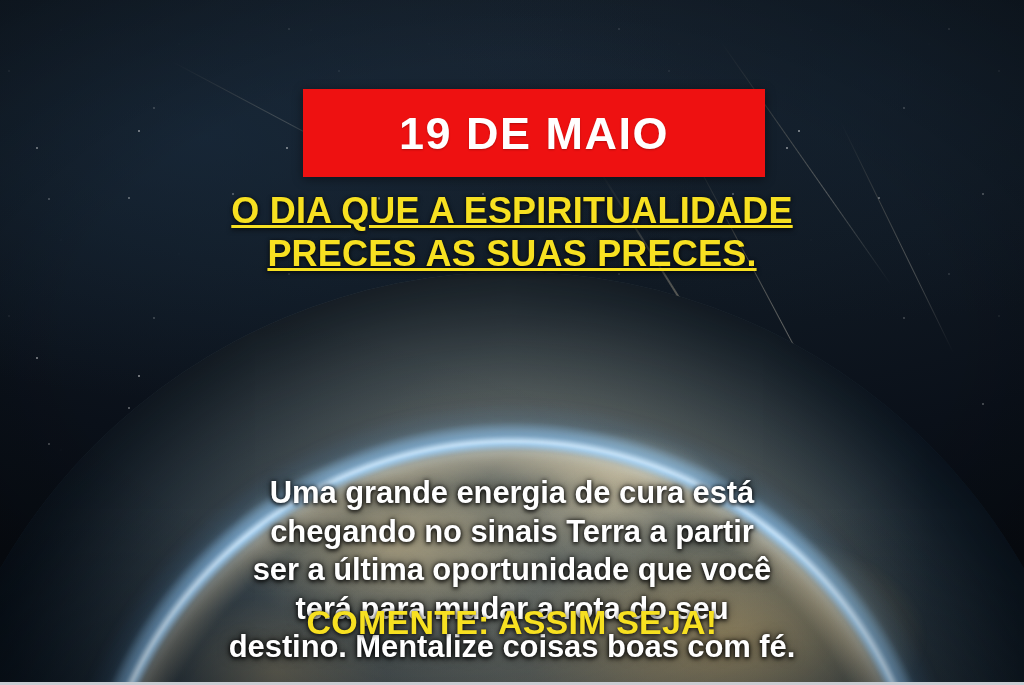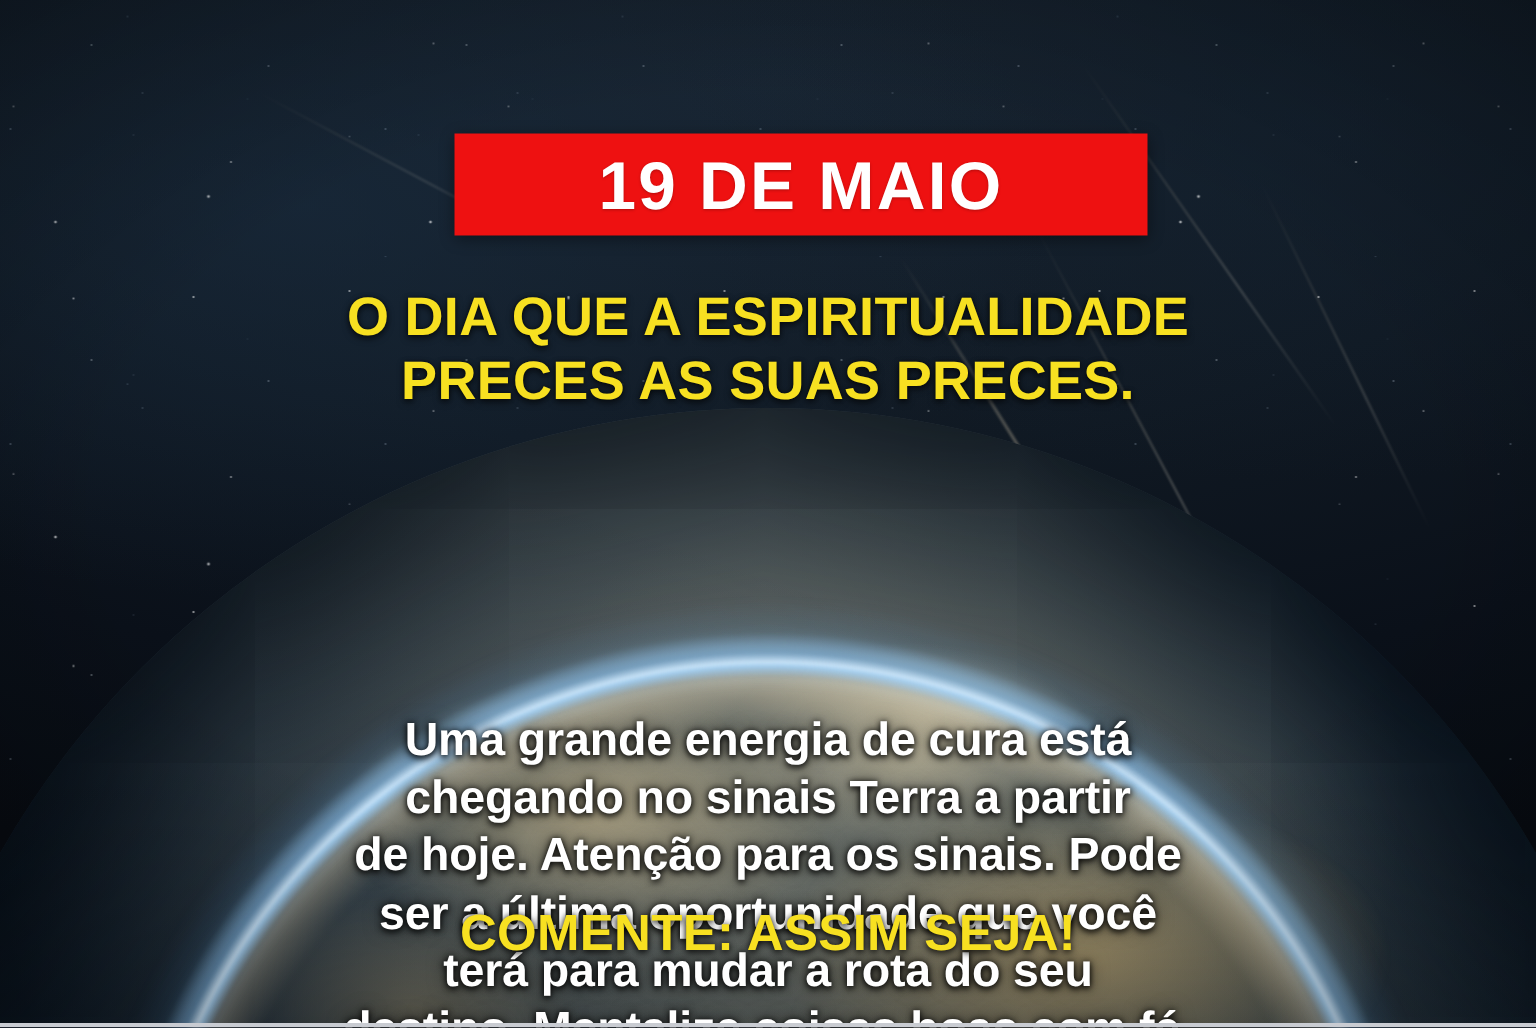--- a/index.html
+++ b/index.html
@@ -225,21 +225,21 @@
     position: absolute;
     inset: 0;
     z-index: 10;
   }
 
   .date-banner {
     position: absolute;
     left: 303px;
     top: 89px;
     width: 462px;
-    height: 68px;
+    height: 88px;
     background: #ee1111;
     display: flex;
     align-items: center;
     justify-content: center;
     box-shadow: 0 2px 10px rgba(0,0,0,0.45);
   }
   .date-banner-text {
     color: #ffffff;
     font-size: 45px;
     font-weight: 700;
@@ -258,21 +258,21 @@
     text-align: center;
     color: #f7e021;
     font-size: 36px;
     font-weight: 700;
     line-height: 1.18;
     letter-spacing: 0.2px;
     text-shadow:
        0 0 3px rgba(0,0,0,0.55),
        0 2px 5px rgba(0,0,0,0.60);
   }
-  .headline-line { display: block; }
+  .headline-line { display: block; text-decoration: underline; }
 
   .body-copy {
     position: absolute;
     left: 50px;
     right: 50px;
     top: 443px;
     text-align: center;
     color: #ffffff;
     font-size: 31px;
     font-weight: 700;
@@ -349,21 +349,20 @@
     </div>
 
     <h1 class="headline">
       <span class="headline-line">O DIA QUE A ESPIRITUALIDADE</span>
       <span class="headline-line">PRECES AS SUAS PRECES.</span>
     </h1>
 
     <p class="body-copy">
       <span class="body-line">Uma grande energia de cura está</span>
       <span class="body-line">chegando no sinais Terra a partir</span>
-      <span class="body-line">de hoje. Atenção para os sinais. Pode</span>
       <span class="body-line">ser a última oportunidade que você</span>
       <span class="body-line">terá para mudar a rota do seu</span>
       <span class="body-line">destino. Mentalize coisas boas com fé.</span>
     </p>
 
     <div class="cta">COMENTE: ASSIM SEJA!</div>
 
   </div>
 
   <div class="bottom-strip"></div>

